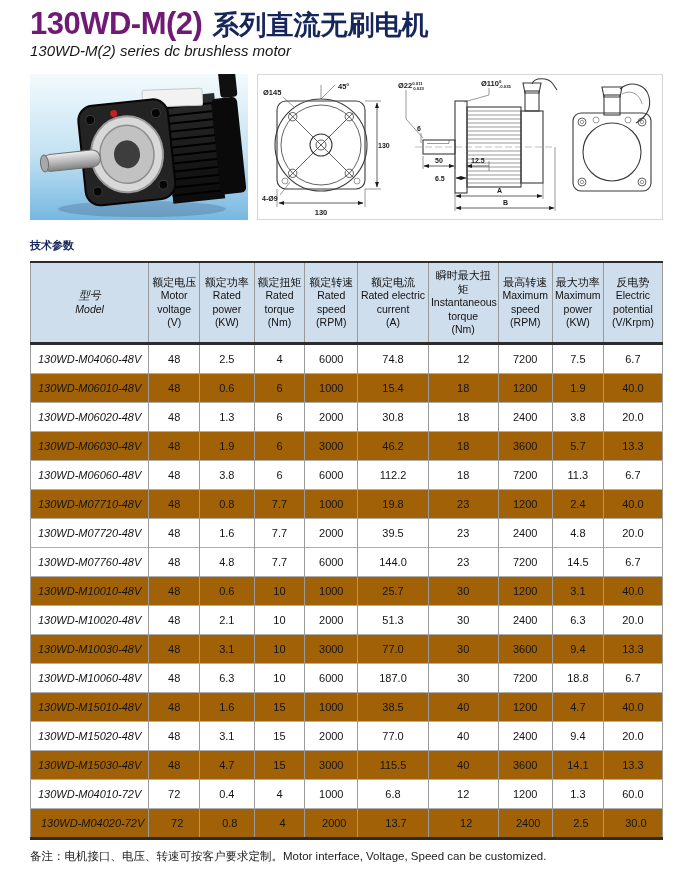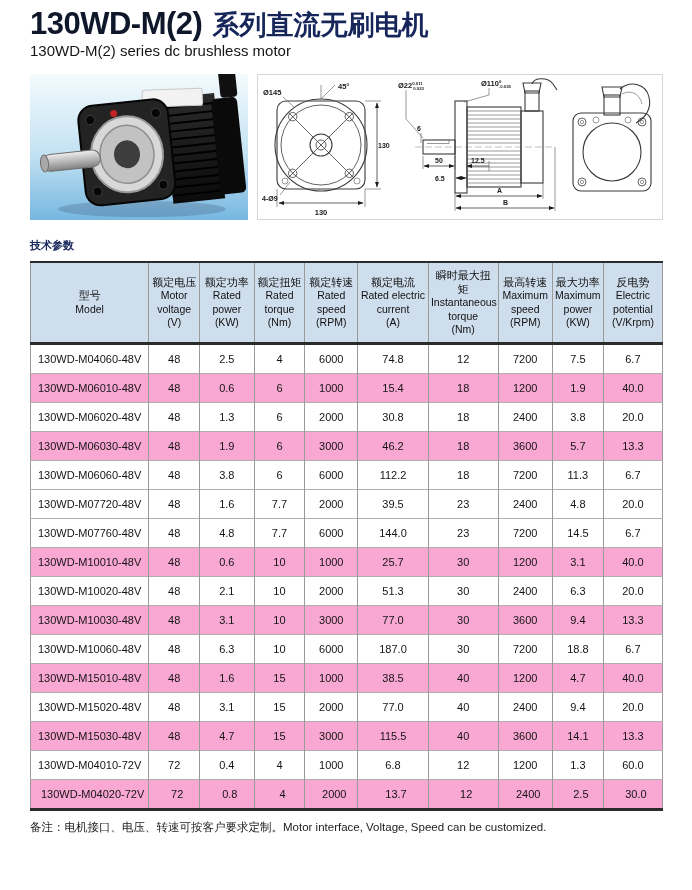--- a/index.html
+++ b/index.html
@@ -4,23 +4,23 @@
 <style>
   html,body{margin:0;padding:0;background:#ffffff;}
   body{
     width:692px;height:890px;overflow:hidden;position:relative;
     font-family:"Liberation Sans","DejaVu Sans",sans-serif;color:#111;
   }
   .page{padding:6px 29px 0 30px;}
 
   
   .title-line{display:flex;align-items:baseline;gap:10px;line-height:1.05;margin-top:2px;}
-  .title-model{color:#0f172a;font-size:31px;font-weight:bold;letter-spacing:-0.5px;}
+  .title-model{color:#701a75;font-size:31px;font-weight:bold;letter-spacing:-0.5px;}
   .title-cn{color:#17265a;font-size:27px;font-weight:bold;}
-  .subtitle{font-size:15px;color:#161616;margin-top:1px;}
+  .subtitle{font-size:15px;color:#161616;margin-top:1px;font-style:italic;}
 
   
   .figures{display:flex;margin-top:15px;gap:9px;height:146px;}
   .photo{width:218px;height:146px;flex:none;overflow:hidden;}
   .drawings{flex:1;border:1px solid #d6d6d6;background:#fff;display:flex;
             justify-content:space-between;align-items:stretch;padding:2px 3px;}
   .drawings svg{display:block;height:140px;}
   .dim{font-size:7.5px;fill:#1a1a1a;font-weight:bold;}
   .dim-sm{font-size:7px;fill:#1a1a1a;font-weight:bold;}
   .tol{font-size:4.3px;fill:#1a1a1a;font-weight:bold;}
@@ -38,26 +38,26 @@
     background:#cfdeed;font-weight:normal;font-size:10.5px;line-height:1.3;
     padding:5px 2px;text-align:center;vertical-align:middle;
     border-top:2px solid #2c2c2c;border-bottom:3px solid #2c2c2c;
   }
   table.spec th + th, table.spec td + td{border-left:1px solid #9a9a9a;}
   table.spec td{
     font-size:11px;text-align:center;height:28px;padding:0 2px;
     border-top:1px solid #aeaeae;color:#141414;
   }
   table.spec tbody tr:first-child td{border-top:none;}
-  table.spec tbody tr.alt{background:#f9a8d4;}
+  table.spec tbody tr.alt{background:#a16207;}
   table.spec tbody tr:last-child td{border-bottom:3px solid #2c2c2c;padding-left:8px;}
   .h-cn{display:block;font-size:11px;}
   .h-en{display:block;}
   .h-unit{display:block;}
-  table.spec th:nth-child(1), table.spec td:nth-child(1){width:19.4%;}
+  table.spec th:nth-child(1), table.spec td:nth-child(1){width:19.4%;font-style:italic;}
   table.spec th:nth-child(2), table.spec td:nth-child(2){width:7.9%;}
   table.spec th:nth-child(3), table.spec td:nth-child(3){width:8.5%;}
   table.spec th:nth-child(4), table.spec td:nth-child(4){width:7.9%;}
   table.spec th:nth-child(5), table.spec td:nth-child(5){width:8.2%;}
   table.spec th:nth-child(6), table.spec td:nth-child(6){width:11.3%;}
   table.spec th:nth-child(7), table.spec td:nth-child(7){width:11.1%;margin-top:44px;}
   table.spec th:nth-child(8), table.spec td:nth-child(8){width:8.5%;}
   table.spec th:nth-child(9), table.spec td:nth-child(9){width:7.9%;}
   table.spec th:nth-child(10), table.spec td:nth-child(10){width:9.3%;}
 
@@ -335,20 +335,32 @@
           <td>48</td>
           <td>3.8</td>
           <td>6</td>
           <td>6000</td>
           <td>112.2</td>
           <td>18</td>
           <td>7200</td>
           <td>11.3</td>
           <td>6.7</td>
         </tr>
+        <tr class="alt">
+          <td>130WD-M07710-48V</td>
+          <td>48</td>
+          <td>0.8</td>
+          <td>7.7</td>
+          <td>1000</td>
+          <td>19.8</td>
+          <td>23</td>
+          <td>1200</td>
+          <td>2.4</td>
+          <td>40.0</td>
+        </tr>
         <tr>
           <td>130WD-M07720-48V</td>
           <td>48</td>
           <td>1.6</td>
           <td>7.7</td>
           <td>2000</td>
           <td>39.5</td>
           <td>23</td>
           <td>2400</td>
           <td>4.8</td>

